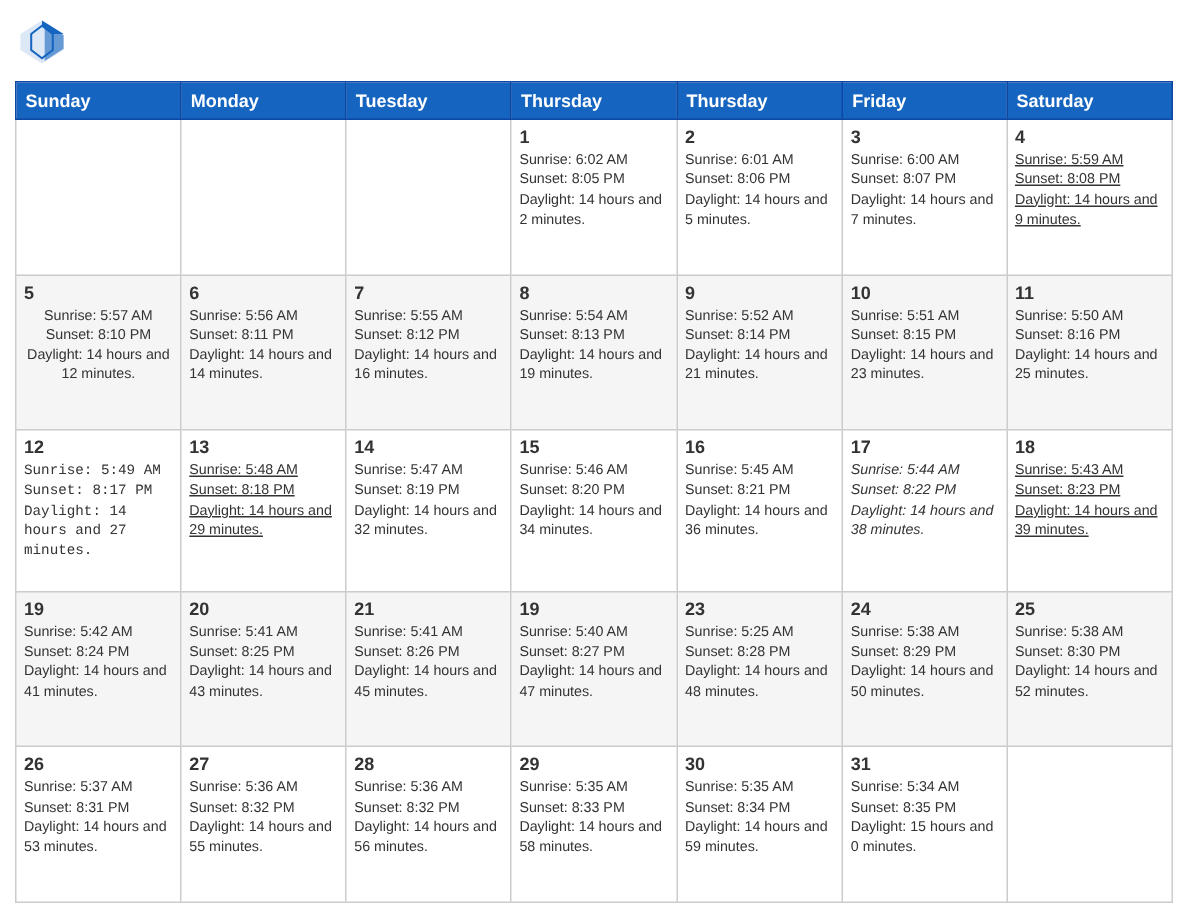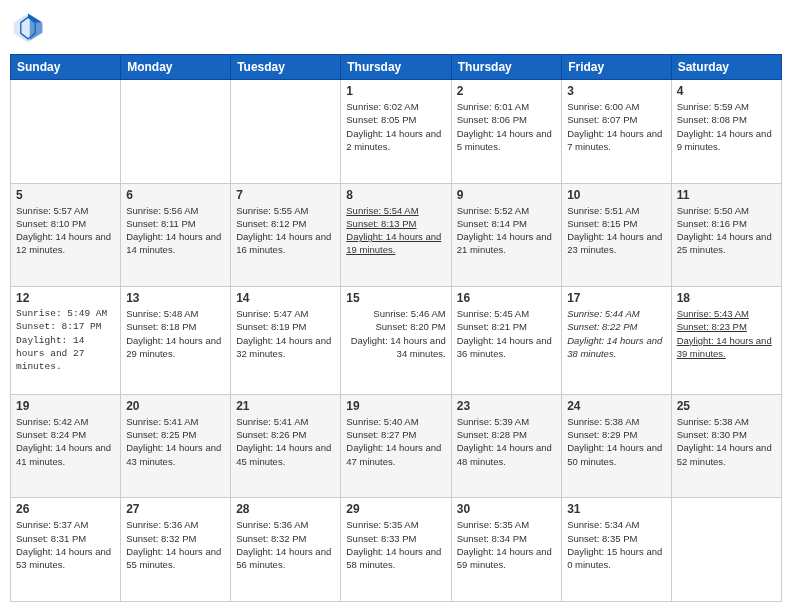--- a/index.html
+++ b/index.html
@@ -139,47 +139,47 @@
 Daylight: 14 hours and 5 minutes.</div>
           </td>
           <td>
             <span class="day-number">3</span>
             <div class="day-info" style="white-space: pre-line;">Sunrise: 6:00 AM
 Sunset: 8:07 PM
 Daylight: 14 hours and 7 minutes.</div>
           </td>
           <td>
             <span class="day-number">4</span>
-            <div class="day-info" style="white-space: pre-line;">Sunrise: 5:59 AM
+            <div class="day-info" style="white-space: pre-line; text-decoration: underline;">Sunrise: 5:59 AM
 Sunset: 8:08 PM
 Daylight: 14 hours and 9 minutes.</div>
           </td>
         </tr>
         <tr>
           <td>
             <span class="day-number">5</span>
-            <div class="day-info" style="white-space: pre-line;">Sunrise: 5:57 AM
+            <div class="day-info" style="white-space: pre-line; text-align: center;">Sunrise: 5:57 AM
 Sunset: 8:10 PM
 Daylight: 14 hours and 12 minutes.</div>
           </td>
           <td>
             <span class="day-number">6</span>
             <div class="day-info" style="white-space: pre-line;">Sunrise: 5:56 AM
 Sunset: 8:11 PM
 Daylight: 14 hours and 14 minutes.</div>
           </td>
           <td>
             <span class="day-number">7</span>
             <div class="day-info" style="white-space: pre-line;">Sunrise: 5:55 AM
 Sunset: 8:12 PM
 Daylight: 14 hours and 16 minutes.</div>
           </td>
           <td>
             <span class="day-number">8</span>
-            <div class="day-info" style="white-space: pre-line; text-decoration: underline;">Sunrise: 5:54 AM
+            <div class="day-info" style="white-space: pre-line;">Sunrise: 5:54 AM
 Sunset: 8:13 PM
 Daylight: 14 hours and 19 minutes.</div>
           </td>
           <td>
             <span class="day-number">9</span>
             <div class="day-info" style="white-space: pre-line;">Sunrise: 5:52 AM
 Sunset: 8:14 PM
 Daylight: 14 hours and 21 minutes.</div>
           </td>
           <td>
@@ -197,33 +197,33 @@
         </tr>
         <tr>
           <td>
             <span class="day-number">12</span>
             <div class="day-info" style="white-space: pre-line; font-family: Liberation Mono, monospace;">Sunrise: 5:49 AM
 Sunset: 8:17 PM
 Daylight: 14 hours and 27 minutes.</div>
           </td>
           <td>
             <span class="day-number">13</span>
-            <div class="day-info" style="white-space: pre-line;">Sunrise: 5:48 AM
+            <div class="day-info" style="white-space: pre-line; text-decoration: underline;">Sunrise: 5:48 AM
 Sunset: 8:18 PM
 Daylight: 14 hours and 29 minutes.</div>
           </td>
           <td>
             <span class="day-number">14</span>
             <div class="day-info" style="white-space: pre-line;">Sunrise: 5:47 AM
 Sunset: 8:19 PM
 Daylight: 14 hours and 32 minutes.</div>
           </td>
           <td>
             <span class="day-number">15</span>
-            <div class="day-info" style="white-space: pre-line; text-align: right;">Sunrise: 5:46 AM
+            <div class="day-info" style="white-space: pre-line;">Sunrise: 5:46 AM
 Sunset: 8:20 PM
 Daylight: 14 hours and 34 minutes.</div>
           </td>
           <td>
             <span class="day-number">16</span>
             <div class="day-info" style="white-space: pre-line;">Sunrise: 5:45 AM
 Sunset: 8:21 PM
 Daylight: 14 hours and 36 minutes.</div>
           </td>
           <td>
@@ -259,21 +259,21 @@
 Daylight: 14 hours and 45 minutes.</div>
           </td>
           <td>
             <span class="day-number">19</span>
             <div class="day-info" style="white-space: pre-line;">Sunrise: 5:40 AM
 Sunset: 8:27 PM
 Daylight: 14 hours and 47 minutes.</div>
           </td>
           <td>
             <span class="day-number">23</span>
-            <div class="day-info" style="white-space: pre-line;">Sunrise: 5:39 AM
+            <div class="day-info" style="white-space: pre-line;">Sunrise: 5:25 AM
 Sunset: 8:28 PM
 Daylight: 14 hours and 48 minutes.</div>
           </td>
           <td>
             <span class="day-number">24</span>
             <div class="day-info" style="white-space: pre-line;">Sunrise: 5:38 AM
 Sunset: 8:29 PM
 Daylight: 14 hours and 50 minutes.</div>
           </td>
           <td>

